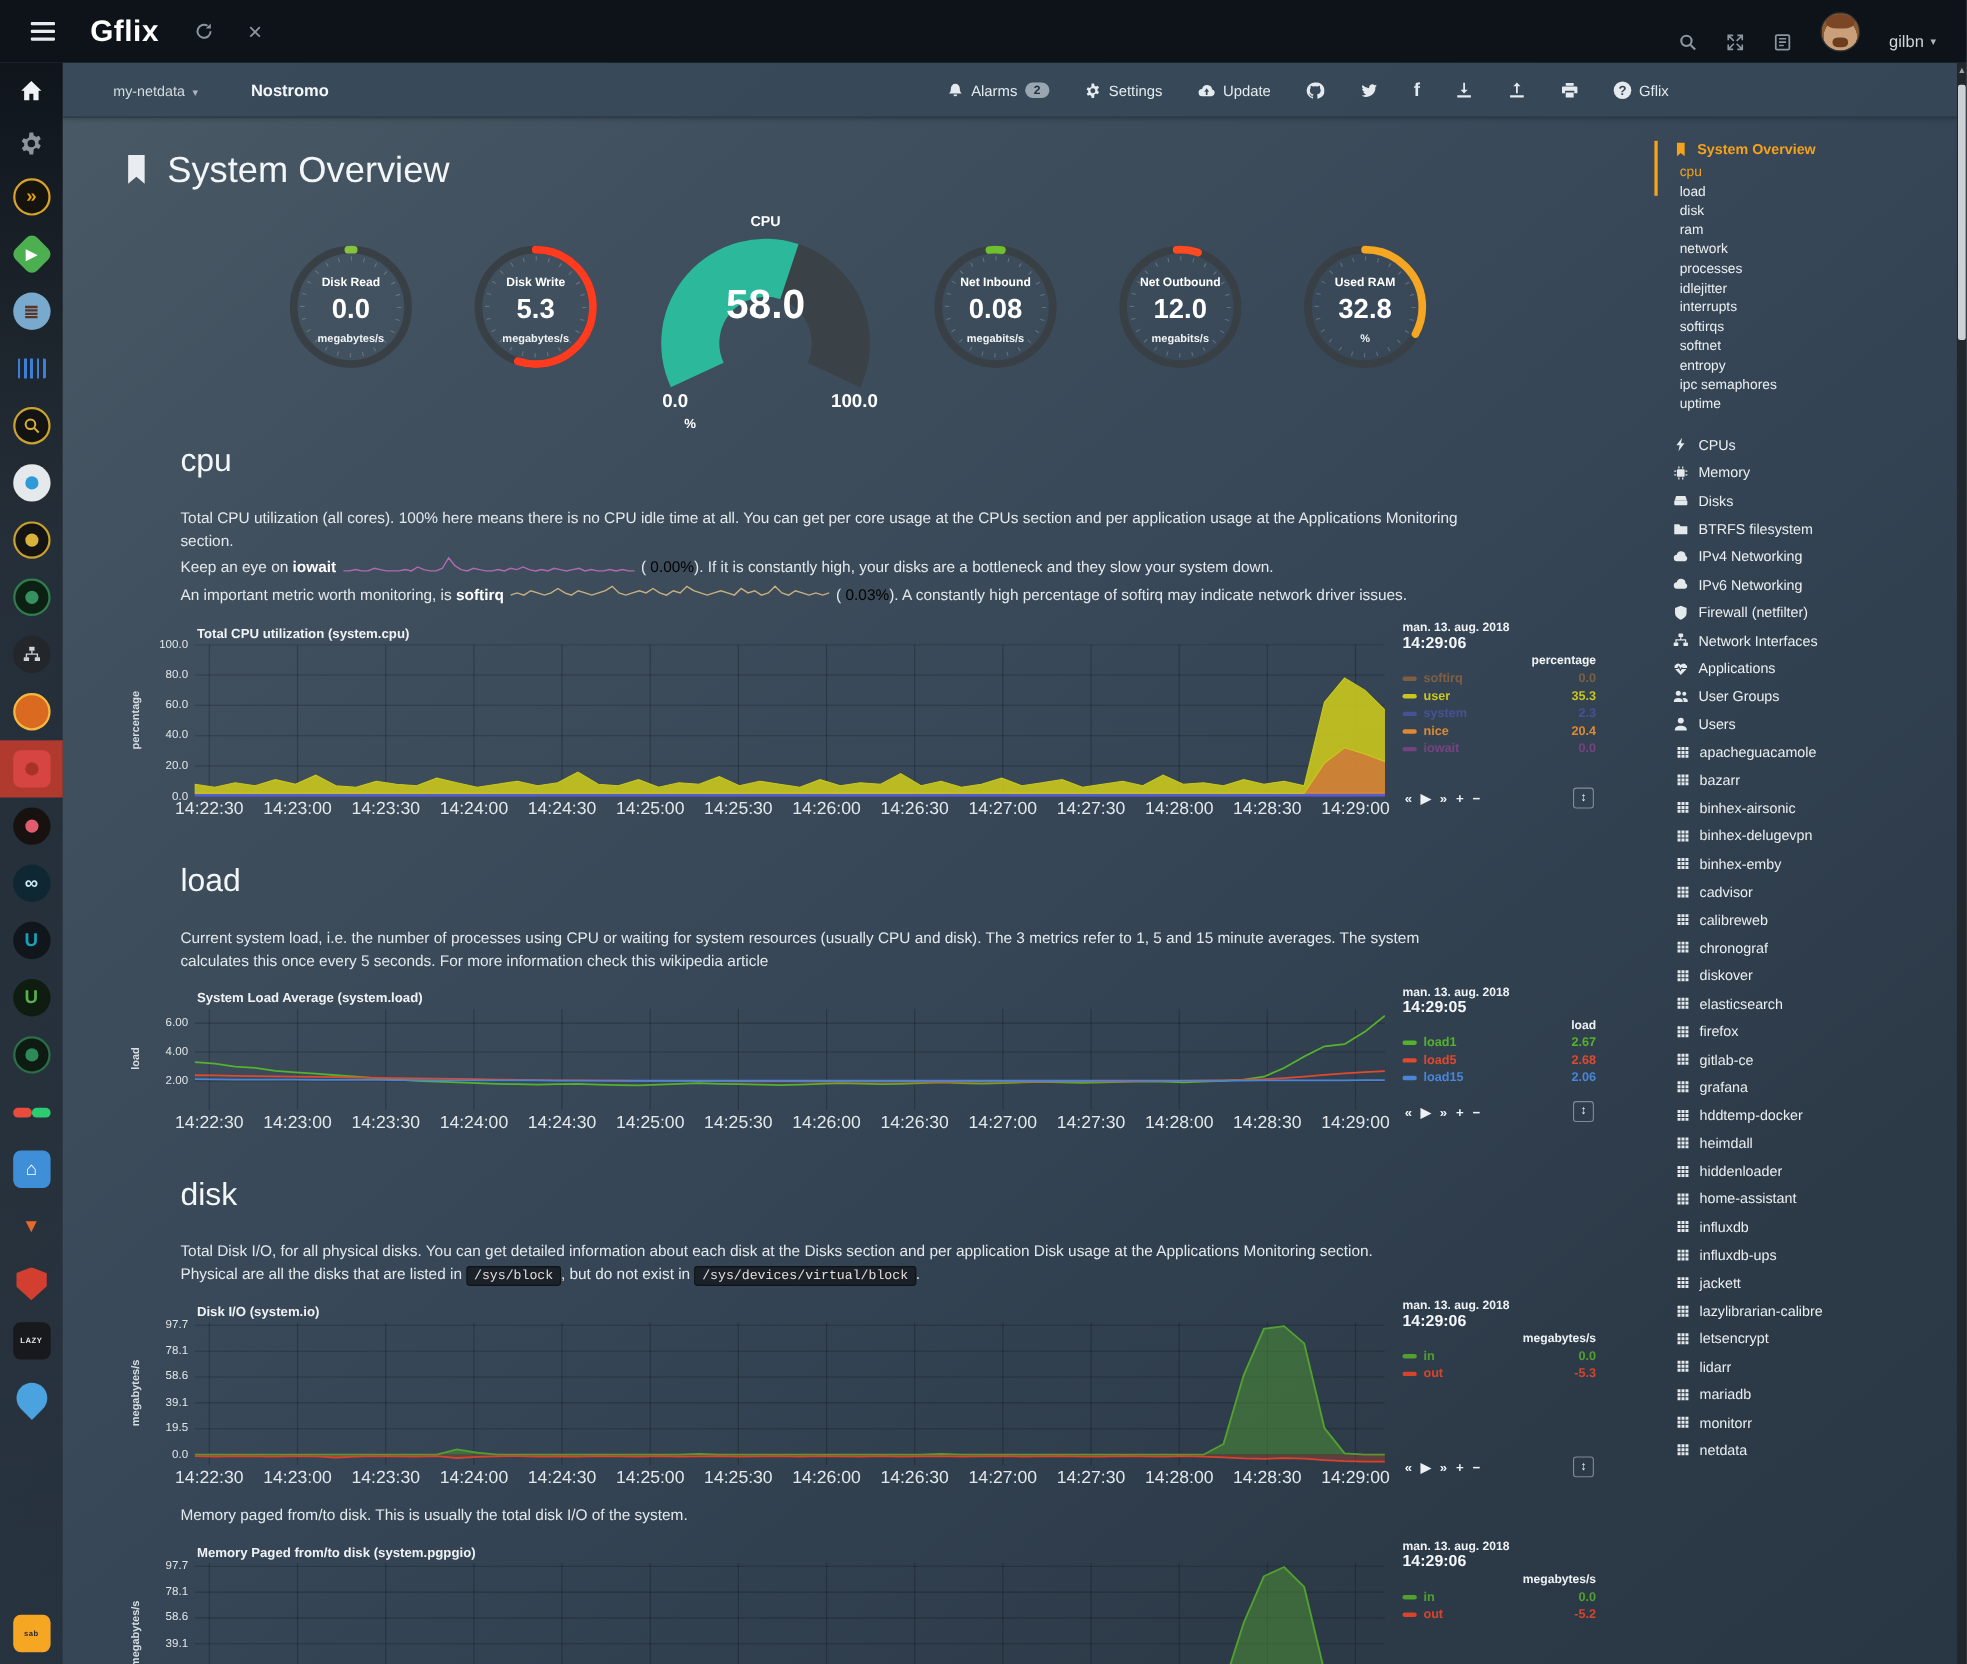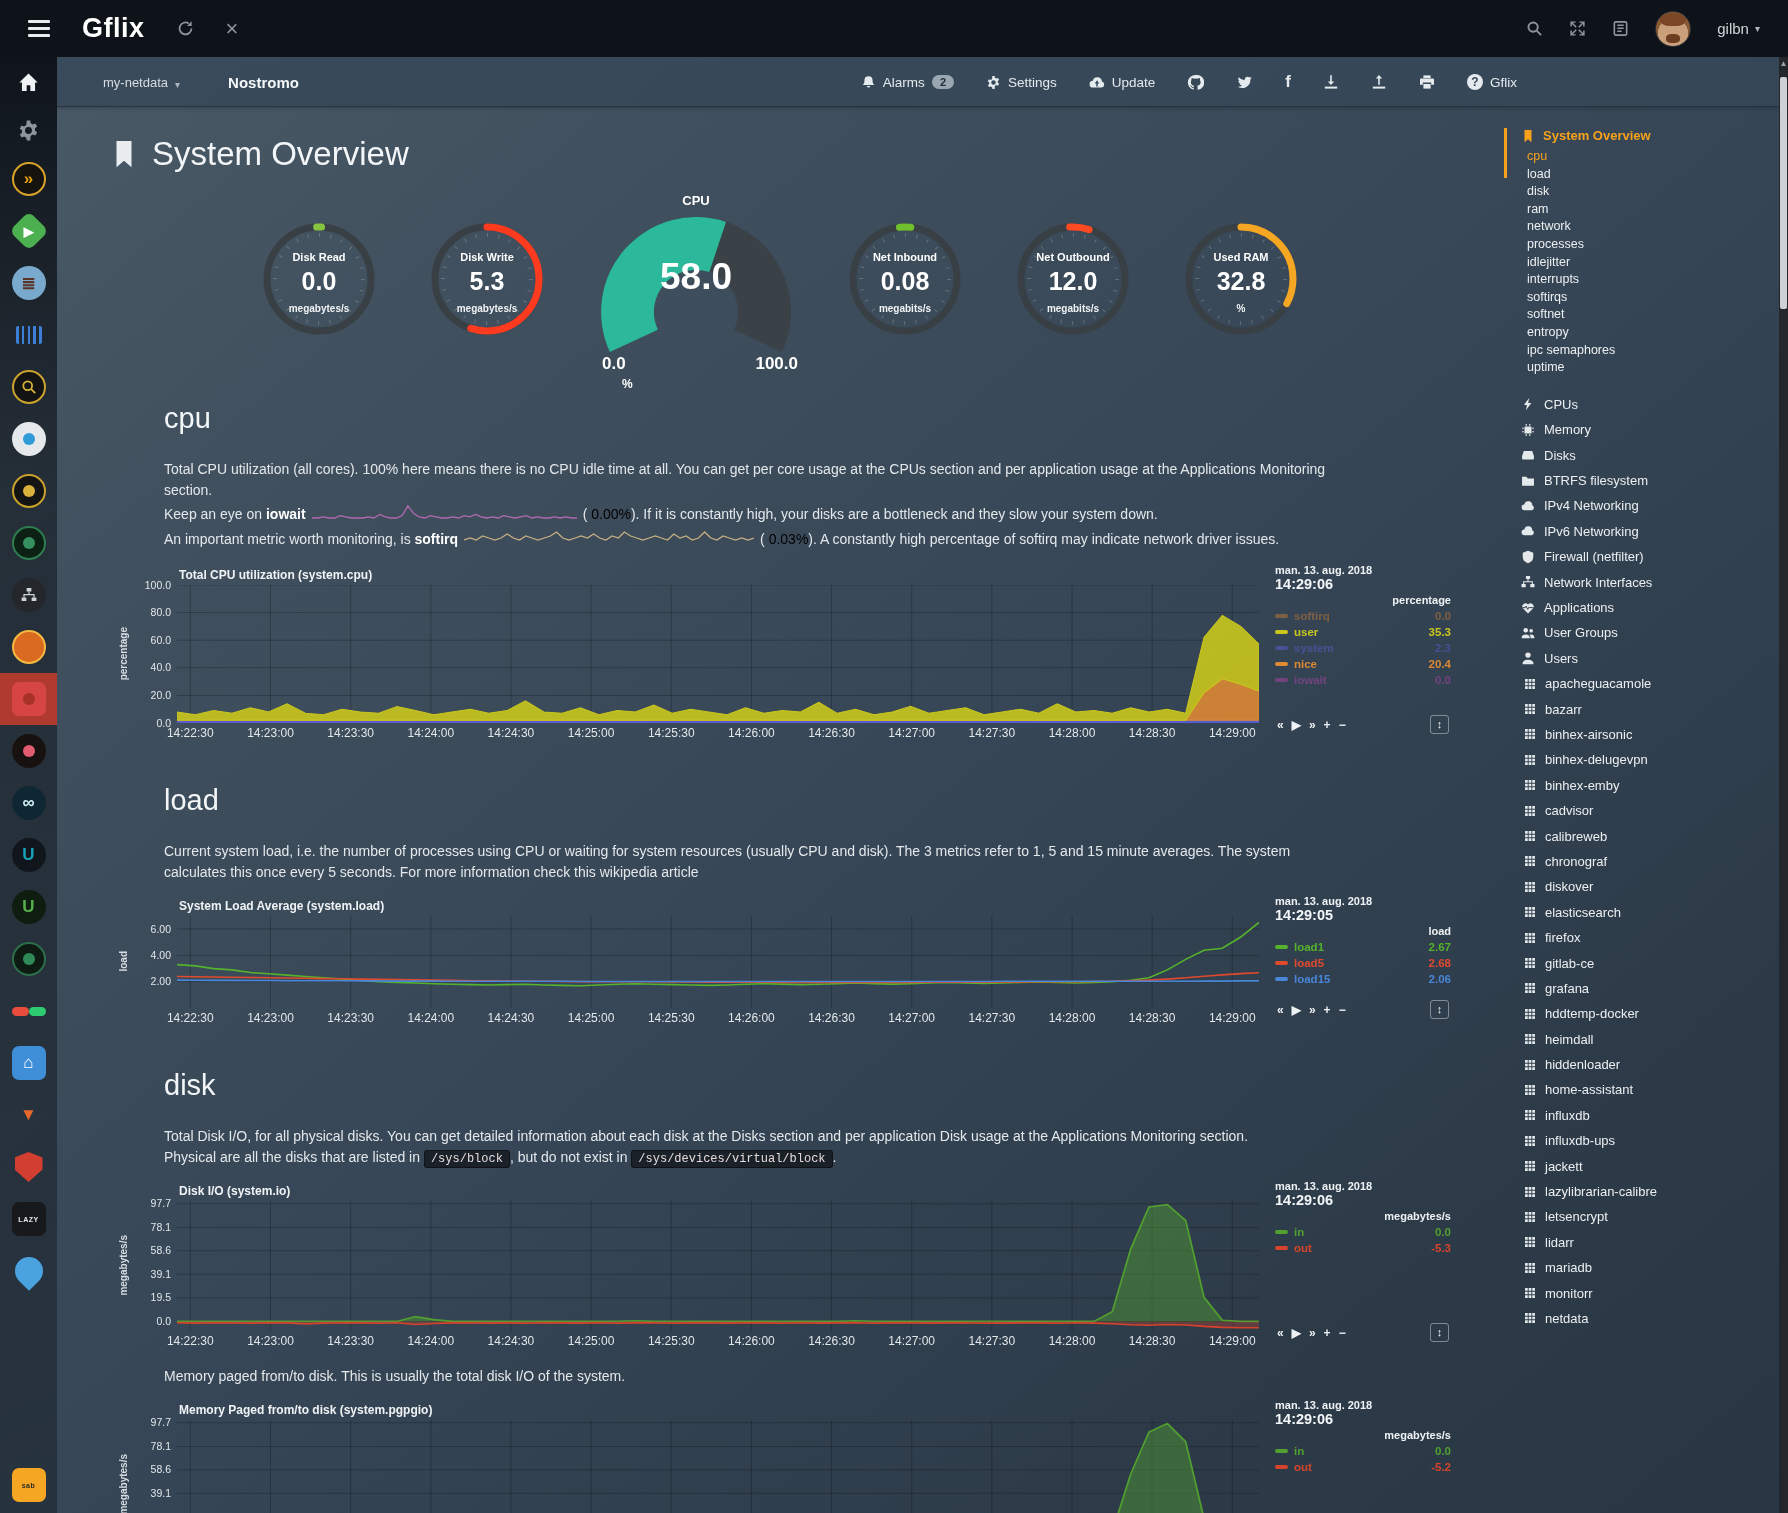--- a/index.html
+++ b/index.html
@@ -7,21 +7,21 @@
     font-family:"Liberation Sans",sans-serif;color:#e8ecef;
     background:linear-gradient(140deg,#4b5b67 0%,#41505e 22%,#364656 52%,#2d3b49 80%,#293745 100%)}
   b{color:#fff}
   
   .topbar{position:absolute;left:0;top:0;right:0;height:57px;background:#0e1319;display:flex;align-items:center;padding:0 28px;gap:32px;z-index:40;box-sizing:border-box}
   .hamburger{width:22px;display:flex;flex-direction:column;gap:4px;cursor:pointer}
   .hamburger i{height:3px;background:#e8ecef;border-radius:1px}
   .brand{font-size:27px;font-weight:bold;color:#fff;letter-spacing:.5px;cursor:pointer}
   .tb-ic{width:17px;height:17px;color:#8d969e;cursor:pointer}
   .tb-close{color:#8d969e;font-size:22px;line-height:17px;cursor:pointer}
-  .tb-right{margin-left:auto;display:flex;align-items:center;gap:26px}
+  .tb-right{margin-left:auto;display:flex;align-items:flex-end;gap:26px}
   .avatar{width:34px;height:34px;border-radius:50%;background:radial-gradient(circle at 50% 62%,#caa07a 0 55%,#8a5a33 56% 100%);position:relative;overflow:hidden;border:1px solid #2a3038}
   .avatar:before{content:"";position:absolute;left:4px;right:4px;top:1px;height:13px;border-radius:50% 50% 40% 40%;background:#7a4626}
   .avatar:after{content:"";position:absolute;left:10px;right:10px;bottom:3px;height:9px;border-radius:40%;background:#6d3d20}
   .tb-user{display:flex;align-items:center;gap:6px;font-size:15px;color:#cfd4d8;cursor:pointer}
   .caret{font-size:10px;color:#aeb6bc}
   
   .rail{position:absolute;left:0;top:57px;bottom:0;width:57px;z-index:30;display:flex;flex-direction:column;align-items:stretch;
     background:linear-gradient(180deg,rgba(12,17,23,.95) 0%,rgba(17,23,30,.6) 30%,rgba(17,23,30,.42) 100%)}
   .rail-item{height:52px;display:flex;align-items:center;justify-content:center;cursor:pointer;flex:0 0 auto}
   .rail-item.first{height:50px}
@@ -87,21 +87,21 @@
   .chart{display:flex;margin:16px 0 6px 6px}
   .chart-body{flex:1;min-width:0}
   .chart-title{font-size:12px;font-weight:bold;color:#f0f3f5;margin:0 0 3px 64px}
   .chart-flex{display:flex}
   .ylab{width:16px;display:flex;align-items:center;justify-content:center}
   .ylab span{writing-mode:vertical-rl;transform:rotate(180deg);font-size:10px;font-weight:bold;color:#d7dde1}
   .ytcol{width:46px;position:relative;font-size:10.5px;color:#e2e7ea}
   .ytcol span{position:absolute;right:6px}
   .plotwrap{flex:1;position:relative;cursor:crosshair}
   .plotwrap svg{display:block;width:100%}
-  .xrow{height:17px;position:relative;font-size:12px;color:#e2e7ea;margin-left:62px}
+  .xrow{height:17px;position:relative;font-size:16px;color:#e2e7ea;margin-left:62px}
   .xrow span{position:absolute;top:3px;transform:translateX(-50%);white-space:nowrap}
   .legend{width:192px;position:relative;padding:0 0 30px 16px;box-sizing:border-box;flex:0 0 auto}
   .lg-date{font-size:11px;font-weight:bold;color:#eef2f4;margin-top:-4px}
   .lg-time{font-size:14.5px;font-weight:bold;color:#f4f7f9}
   .lg-unit{font-size:11px;font-weight:bold;color:#eef2f4;text-align:right;margin-top:2px}
   .lg-row{display:flex;align-items:center;font-size:11.5px;font-weight:bold;margin-top:4px;cursor:pointer}
   .lg-row.dim{opacity:.5}
   .sw{width:13px;height:4px;border-radius:2px;margin-right:6px;flex:0 0 auto}
   .lg-name{flex:1}
   .ctrls{position:absolute;left:18px;bottom:8px;display:flex;gap:8px;align-items:center;color:#eef2f4;font-size:12px;font-weight:bold}

